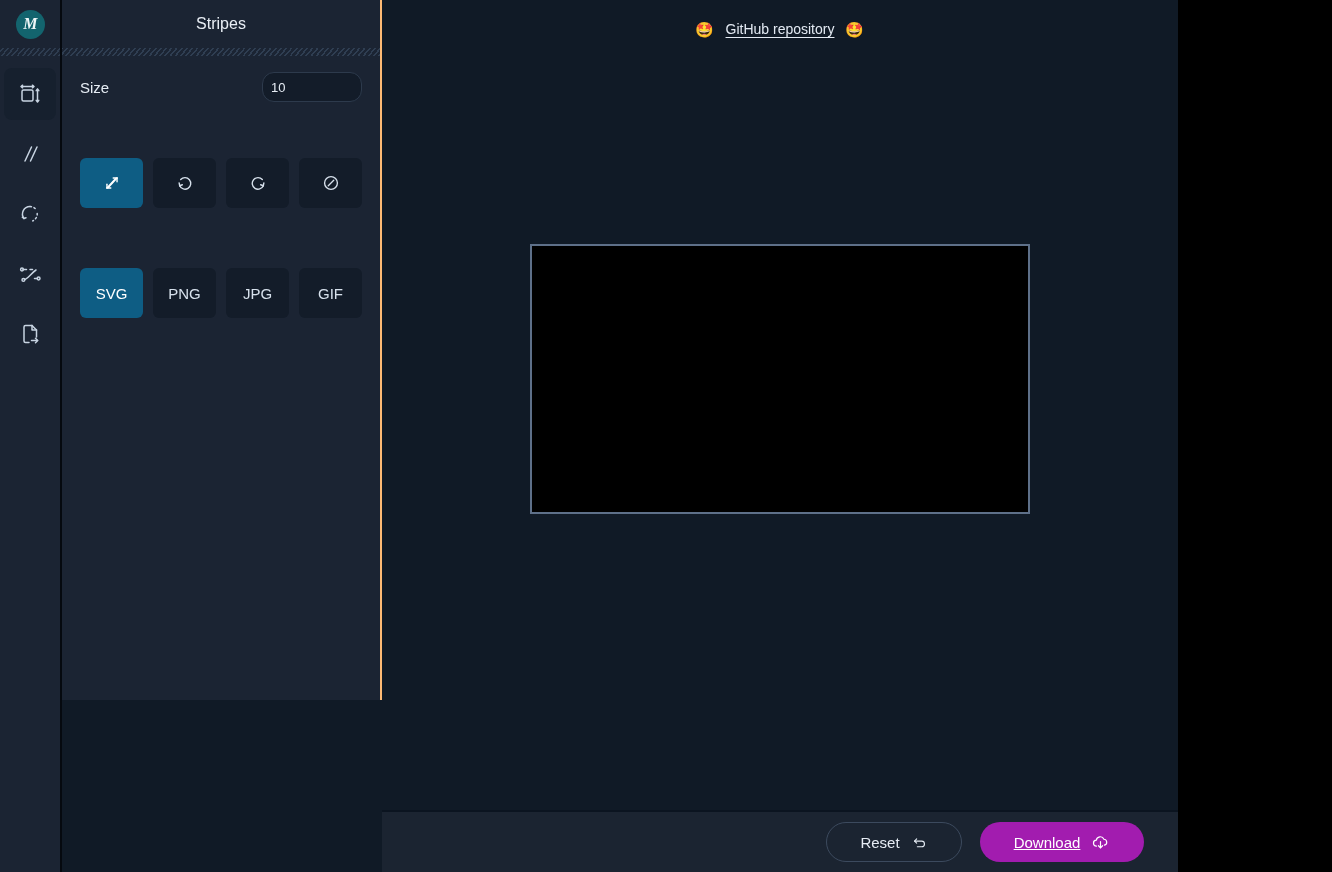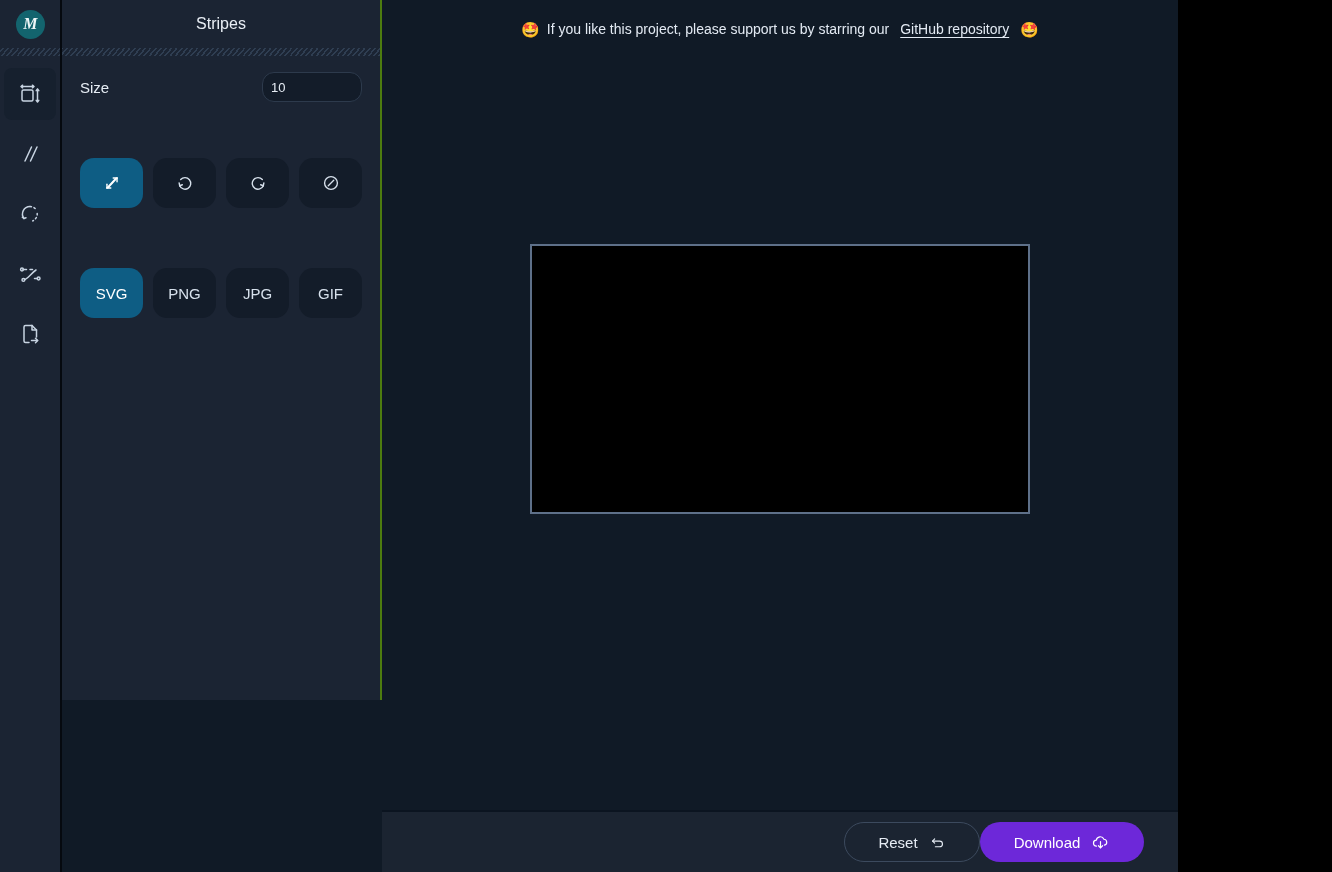--- a/index.html
+++ b/index.html
@@ -94,21 +94,21 @@
     background: #16202e;
   }
   .rail-btn svg { display: block; }
 
   
   .panel {
     width: 320px;
     flex: 0 0 320px;
     height: 700px;
     background: #1b2433;
-    border-right: 2px solid #4d7c0f;
+    border-right: 2px solid #fdba74;
     display: flex;
     flex-direction: column;
   }
   .panel-title {
     height: 48px;
     line-height: 48px;
     text-align: center;
     color: #e9eef5;
     font-size: 16px;
   }
@@ -167,21 +167,21 @@
 
   .btn-grid {
     display: grid;
     grid-template-columns: repeat(4, 1fr);
     gap: 10px;
     margin-bottom: 16px;
   }
   .grid-btn {
     height: 50px;
     background: #131c29;
-    border-radius: 14px;
+    border-radius: 6px;
     display: flex;
     align-items: center;
     justify-content: center;
     color: #d7e1ec;
     font-size: 15px;
     cursor: pointer;
     border: none;
     font-family: "Liberation Sans", sans-serif;
     margin-top: 44px;
   }
@@ -239,20 +239,21 @@
   }
 
   .footer {
     height: 62px;
     flex: 0 0 62px;
     background: #1b2431;
     border-top: 2px solid #0b1420;
     display: flex;
     align-items: center;
     justify-content: flex-end;
+    gap: 18px;
     padding-right: 34px;
   }
   .btn-pill {
     height: 40px;
     border-radius: 20px;
     display: inline-flex;
     align-items: center;
     justify-content: center;
     gap: 11px;
     font-size: 15px;
@@ -260,23 +261,24 @@
     font-family: "Liberation Sans", sans-serif;
   }
   .btn-reset {
     width: 136px;
     background: transparent;
     border: 1px solid #3c4a5e;
     color: #e6ecf4;
   }
   .btn-download {
     width: 164px;
-    background: #6d28d9;
+    background: #a21caf;
     border: none;
     color: #ffffff;
+    text-decoration: underline;
   }
   .btn-pill svg { display: block; }
 </style>
 </head>
 <body>
 
 <div id="app">
   <div class="viewport">
 
     <div class="rail">
@@ -411,21 +413,20 @@
           <button class="grid-btn">GIF</button>
         </div>
 
       </div>
     </div>
 
     <div class="stage">
 
       <div class="banner">
         <span class="emoji">🤩</span>
-        <span>If you like this project, please support us by starring our</span>
         <a href="#">GitHub repository</a>
         <span class="emoji">🤩</span>
       </div>
 
       <div class="canvas-area">
         <div class="canvas-frame">
           <div class="canvas-inner"></div>
         </div>
       </div>
 

